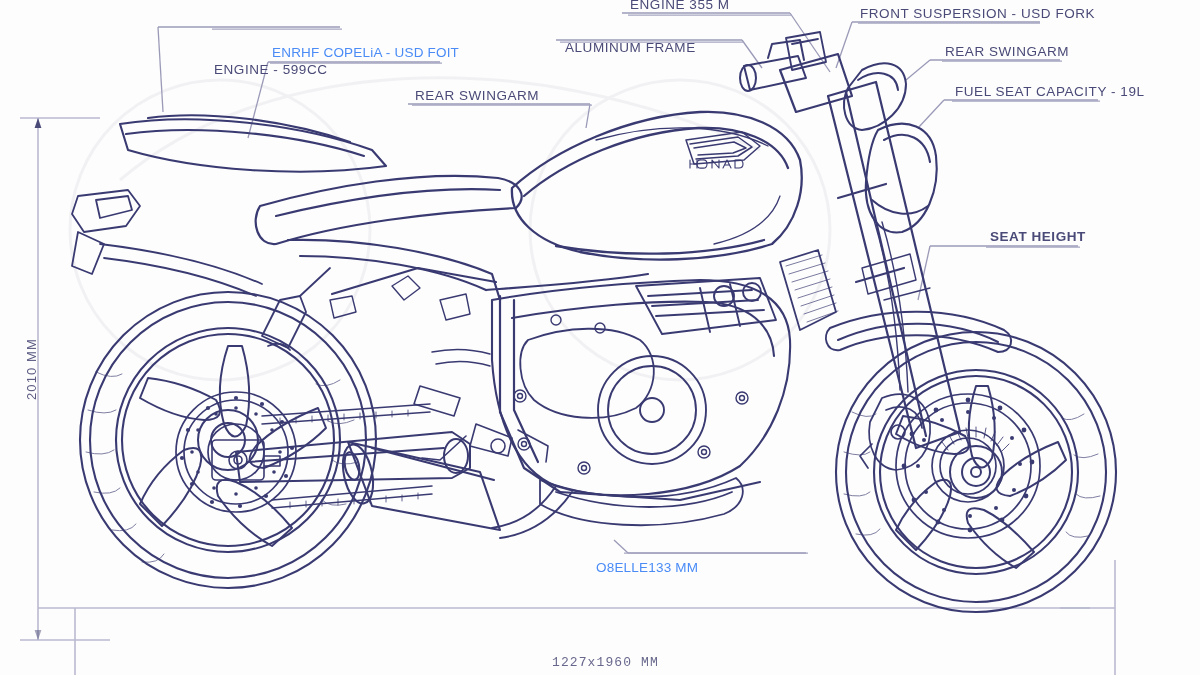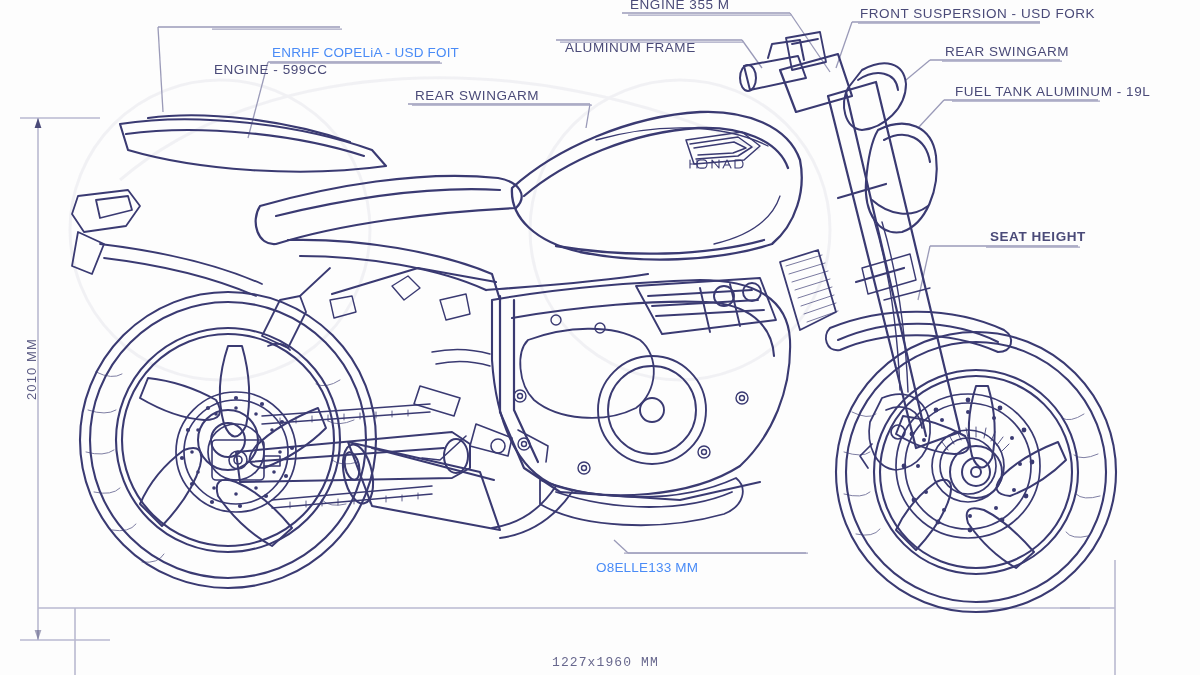--- a/index.html
+++ b/index.html
@@ -485,21 +485,21 @@
   <div class="lbl blur2 ghost" style="left:272px;top:45px;letter-spacing:0.2px;">ENRHF COPELiA - USD FOIT</div>
 
   <div class="lbl blur1" style="left:630px;top:-3px;">ENGINE  355 M</div>
 
   <div class="lbl" style="left:565px;top:40px;">ALUMINUM FRAME</div>
 
   <div class="lbl" style="left:860px;top:6px;">FRONT SUSPERSION - USD FORK</div>
 
   <div class="lbl" style="left:945px;top:44px;">REAR SWINGARM</div>
 
-  <div class="lbl" style="left:955px;top:84px;">FUEL TANK ALUMINUM - 19L</div>
+  <div class="lbl" style="left:955px;top:84px;">FUEL SEAT CAPACITY - 19L</div>
 
   <div class="lbl" style="left:415px;top:88px;">REAR SWINGARM</div>
 
   <div class="lbl" style="left:990px;top:229px;font-weight:bold;">SEAT HEIGHT</div>
 
   <div class="lbl blur2 ghost" style="left:596px;top:560px;letter-spacing:0.2px;">O8ELLE133 MM</div>
 
   <div class="lbl dim vert blur1" style="left:24px;top:400px;">2010 MM</div>
 
   <div class="lbl dim blur2 ghost" style="left:552px;top:655px;font-family:Liberation Mono, monospace;">1227x1960 MM</div>

